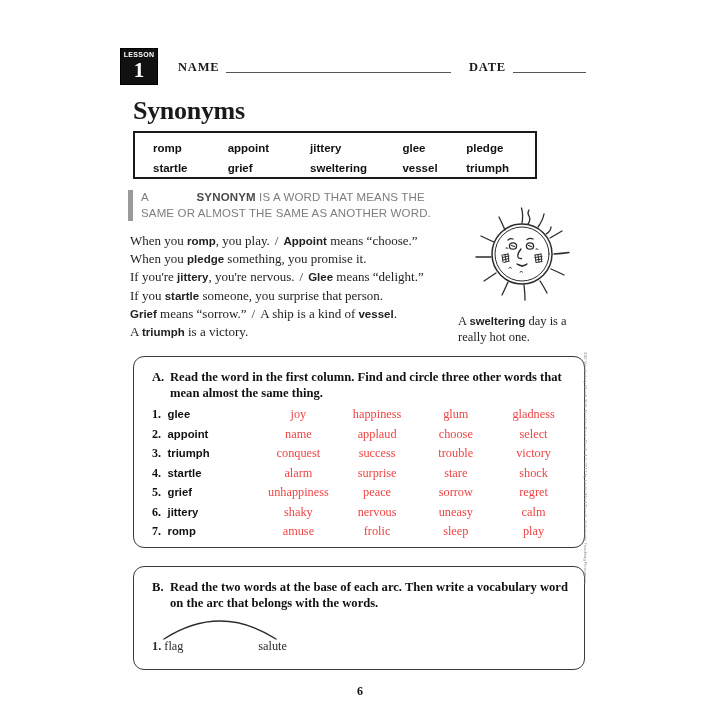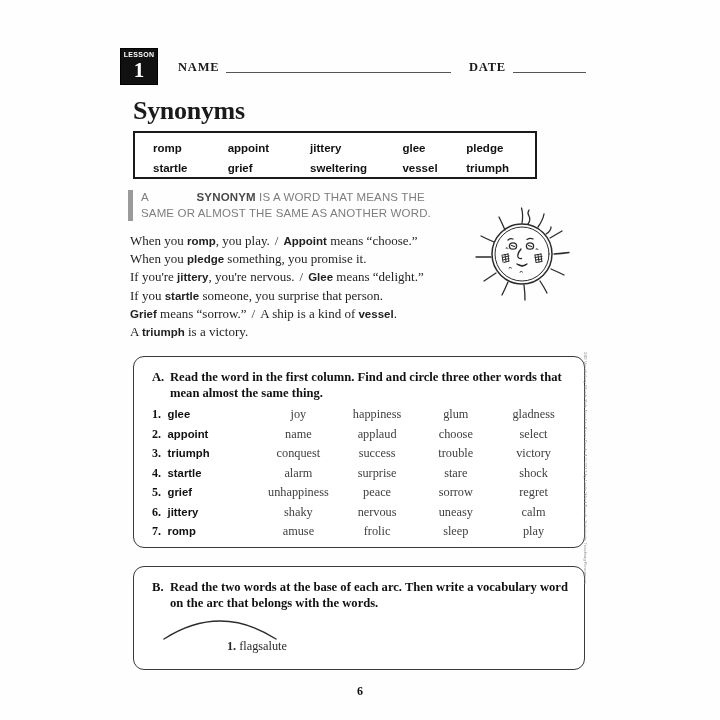--- a/index.html
+++ b/index.html
@@ -242,21 +242,21 @@
     font-family: "Liberation Sans", sans-serif;
     font-weight: bold;
     font-size: 11.3px;
     color: #111;
   }
   .ex-opt {
     width: 86px;
     text-align: center;
     font-family: "Liberation Serif", serif;
     font-size: 12.3px;
-    color: #404040;
+    color: #ef4444;
   }
   .ex-opt:last-child { width: 84px; }
 
   
   .arcs {
     position: absolute;
     left: 12px;
     top: 44px;
     width: 428px;
     height: 46px;
@@ -270,21 +270,21 @@
   .arc-g0 { left: 6px; }
   .arc-g1 { left: 145px; }
   .arc-g2 { left: 284px; }
   .arc-svg { position: absolute; left: 10px; top: 0; }
   .arc-labels {
     position: absolute;
     left: 0;
     top: 28px;
     width: 135px;
     display: flex;
-    justify-content: flex-end;
+    justify-content: space-between;
     font-family: "Liberation Serif", serif;
     font-size: 12.3px;
     color: #2a2a2a;
   }
   .arc-num { font-weight: bold; }
   .arc-left { white-space: nowrap; }
   .arc-right { white-space: nowrap; }
 
   
   .page-number {
@@ -415,20 +415,21 @@
           <path d="M77 53 l1 7.5 M80 52.5 l1 7.4 M83 52 l0.8 7.2"></path>
         </g>
 
         <path d="M48 46 q1.5 -1 2 0.5" stroke-width="1"></path>
         <path d="M78 47 q1.5 -1 2 0.5" stroke-width="1"></path>
         <path d="M62 70 q1.5 -1.5 2.5 0" stroke-width="1"></path>
         <path d="M51 66 q1.5 -1.5 2.5 0" stroke-width="1"></path>
       </g>
     </svg>
 
+    <div class="illus-caption"><span>A </span><span class="vw">sweltering</span><span> day is a really hot one.</span></div>
   </div>
 
   <div class="exbox exbox-a">
     <div class="ex-head">
       <span class="letter">A.</span>
       <span class="ex-head-text">Read the word in the first column. Find and circle three other words that mean almost the same thing.</span>
     </div>
     <div class="ex-rows">
         <div class="ex-row">
           <span class="ex-num">1.</span>

